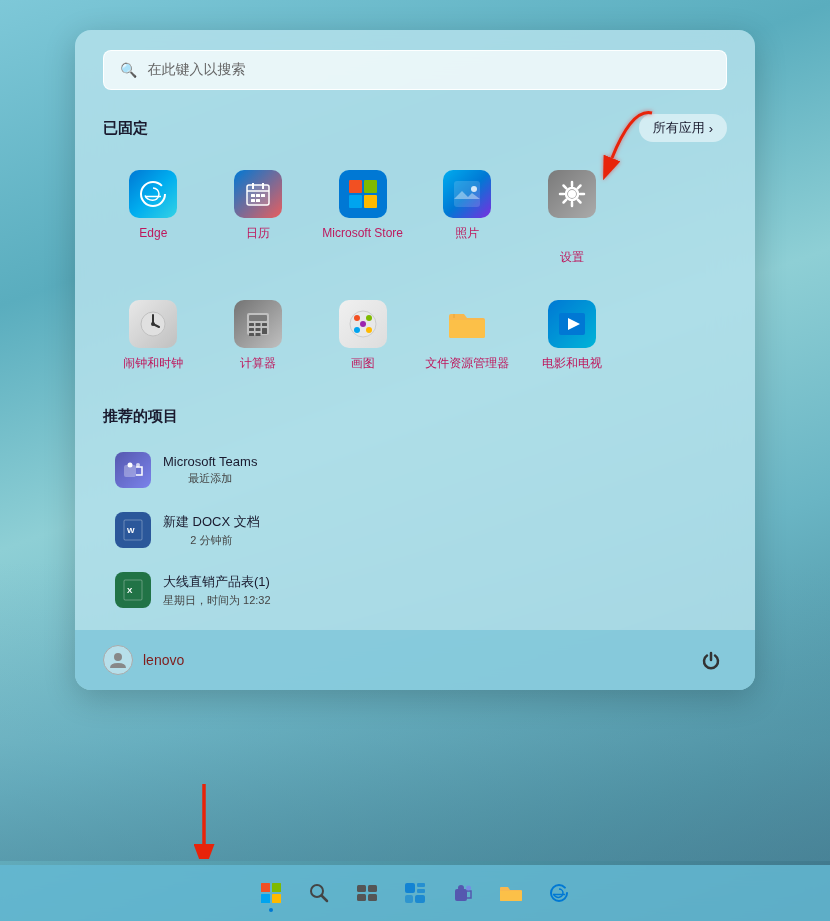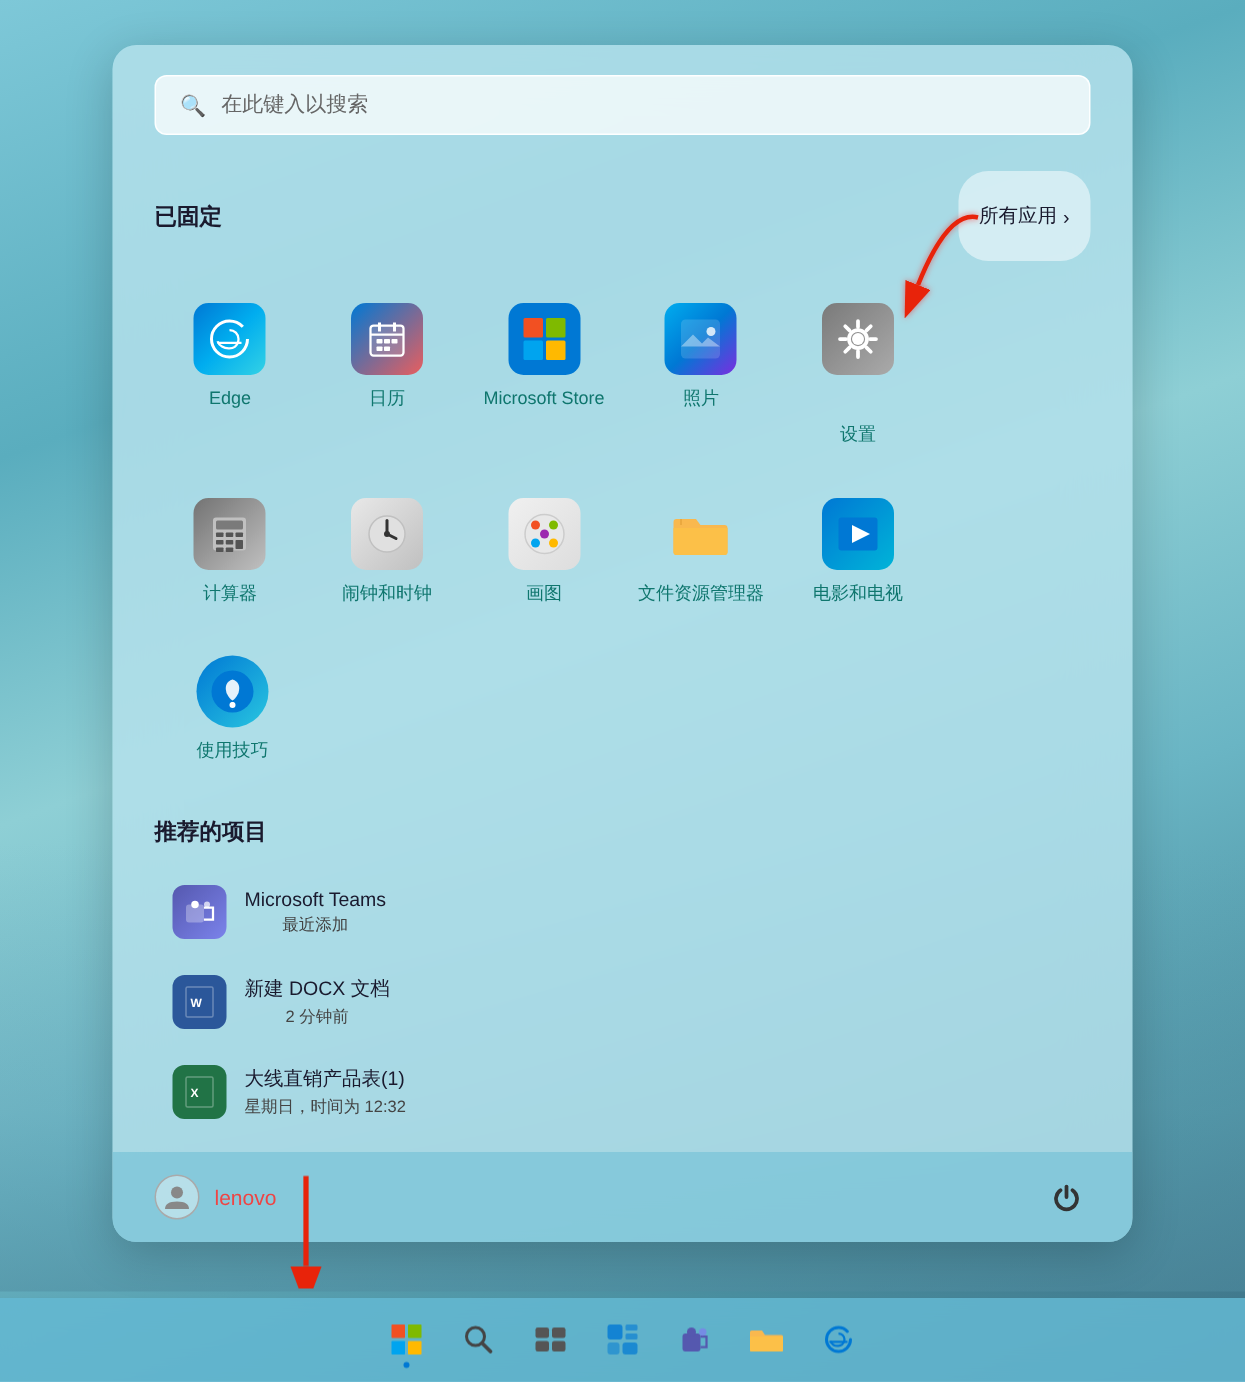--- a/index.html
+++ b/index.html
@@ -81,21 +81,21 @@
     .section-title {
       font-size: 15px;
       font-weight: 600;
       color: #1a1a2e;
     }
 
     .all-apps-btn {
       background: rgba(255,255,255,0.5);
       border: none;
       border-radius: 20px;
-      padding: 21px 14px;
+      padding: 5px 14px;
       font-size: 13px;
       color: #1a1a2e;
       cursor: pointer;
       display: flex;
       align-items: center;
       gap: 4px;
     }
 
     
     .app-grid {
@@ -121,21 +121,21 @@
       margin-bottom: 8px;
       display: flex;
       align-items: center;
       justify-content: center;
       font-size: 32px;
       border-radius: 10px;
     }
 
     .app-label {
       font-size: 12px;
-      color: #0f766e;
+      color: #be185d;
       text-align: right;
       line-height: 1.3;
     }
 
     
     .recommended-section {
       margin-top: 12px;
       padding-top: 12px;
     }
 
@@ -210,21 +210,21 @@
       display: flex;
       align-items: center;
       justify-content: center;
       font-size: 18px;
       color: #555;
       background: rgba(255,255,255,0.4);
     }
 
     .user-name {
       font-size: 14px;
-      color: #ef4444;
+      color: #7f1d1d;
     }
 
     .power-btn {
       width: 32px;
       height: 32px;
       border-radius: 6px;
       display: flex;
       align-items: center;
       justify-content: center;
       font-size: 18px;
@@ -432,51 +432,51 @@
             <marker id="arrowhead1" markerWidth="8" markerHeight="6" refX="0" refY="3" orient="auto">
               <polygon points="0 0, 8 3, 0 6" fill="#e8230a"></polygon>
             </marker>
           </defs>
           <path d="M70 10 Q50 5 30 55" stroke="#e8230a" stroke-width="3" fill="none" marker-end="url(#arrowhead1)"></path>
         </svg>
       </div>
     </div>
 
     <div class="app-grid">
+
+      <div class="app-item">
+        <div class="app-icon clock-icon">
+          <svg width="30" height="30" viewBox="0 0 30 30" fill="none">
+            <circle cx="15" cy="15" r="12" fill="#e0e0e0" stroke="#c0c0c0" stroke-width="1"></circle>
+            <line x1="15" y1="6" x2="15" y2="15" stroke="#333" stroke-width="2" stroke-linecap="round"></line>
+            <line x1="15" y1="15" x2="21" y2="18" stroke="#333" stroke-width="2" stroke-linecap="round"></line>
+            <circle cx="15" cy="15" r="2" fill="#333"></circle>
+          </svg>
+        </div>
+        <span class="app-label">闹钟和时钟</span>
+      </div>
 
       <div class="app-item">
         <div class="app-icon calc-icon">
           <svg width="28" height="28" viewBox="0 0 28 28" fill="none">
             <rect x="3" y="3" width="22" height="22" rx="2" fill="#c0c0c0"></rect>
             <rect x="5" y="5" width="18" height="6" rx="1" fill="#7a7a7a"></rect>
             <rect x="5" y="13" width="5" height="3" rx="0.5" fill="#555"></rect>
             <rect x="11.5" y="13" width="5" height="3" rx="0.5" fill="#555"></rect>
             <rect x="18" y="13" width="5" height="3" rx="0.5" fill="#555"></rect>
             <rect x="5" y="18" width="5" height="3" rx="0.5" fill="#555"></rect>
             <rect x="11.5" y="18" width="5" height="3" rx="0.5" fill="#555"></rect>
             <rect x="18" y="18" width="5" height="6" rx="0.5" fill="#555"></rect>
             <rect x="5" y="23" width="5" height="3" rx="0.5" fill="#555"></rect>
             <rect x="11.5" y="23" width="5" height="3" rx="0.5" fill="#555"></rect>
           </svg>
         </div>
         <span class="app-label">计算器</span>
       </div>
 
-      <div class="app-item">
-        <div class="app-icon clock-icon">
-          <svg width="30" height="30" viewBox="0 0 30 30" fill="none">
-            <circle cx="15" cy="15" r="12" fill="#e0e0e0" stroke="#c0c0c0" stroke-width="1"></circle>
-            <line x1="15" y1="6" x2="15" y2="15" stroke="#333" stroke-width="2" stroke-linecap="round"></line>
-            <line x1="15" y1="15" x2="21" y2="18" stroke="#333" stroke-width="2" stroke-linecap="round"></line>
-            <circle cx="15" cy="15" r="2" fill="#333"></circle>
-          </svg>
-        </div>
-        <span class="app-label">闹钟和时钟</span>
-      </div>
-
 
       <div class="app-item">
         <div class="app-icon paint-icon">
           <svg width="32" height="32" viewBox="0 0 32 32" fill="none">
             <circle cx="16" cy="16" r="13" fill="#e8e8e8" stroke="#ccc" stroke-width="1"></circle>
             <circle cx="10" cy="10" r="3" fill="#f25022"></circle>
             <circle cx="22" cy="10" r="3" fill="#7fba00"></circle>
             <circle cx="10" cy="22" r="3" fill="#00a4ef"></circle>
             <circle cx="22" cy="22" r="3" fill="#ffb900"></circle>
             <circle cx="16" cy="16" r="3" fill="#9c27b0"></circle>
@@ -500,33 +500,20 @@
         <div class="app-icon movies-icon">
           <svg width="32" height="32" viewBox="0 0 32 32" fill="none">
             <rect x="3" y="5" width="26" height="22" rx="2" fill="#0078d4"></rect>
             <polygon points="12,10 12,22 24,16" fill="white"></polygon>
           </svg>
         </div>
         <span class="app-label">电影和电视</span>
       </div>
     </div>
 
-    <div style="display:flex; margin-bottom: 4px;">
-      <div class="app-item" style="width: calc(100%/6);">
-        <div class="app-icon tips-icon">
-          <svg width="32" height="32" viewBox="0 0 32 32" fill="none">
-            <circle cx="16" cy="16" r="14" fill="#0078d4"></circle>
-            <path d="M16 8 Q22 10 20 17 Q18 21 16 22 Q14 21 12 17 Q10 10 16 8Z" fill="white" opacity="0.9"></path>
-            <circle cx="16" cy="25" r="2" fill="white"></circle>
-            <line x1="16" y1="23" x2="16" y2="25" stroke="white" stroke-width="1.5"></line>
-          </svg>
-        </div>
-        <span class="app-label">使用技巧</span>
-      </div>
-    </div>
 
     <div class="recommended-section">
       <div class="section-header">
         <span class="section-title">推荐的项目</span>
       </div>
 
       <div class="rec-items">
 
         <div class="rec-item">
           <div class="rec-icon" style="background: linear-gradient(135deg, #5558af, #7b83eb);">

